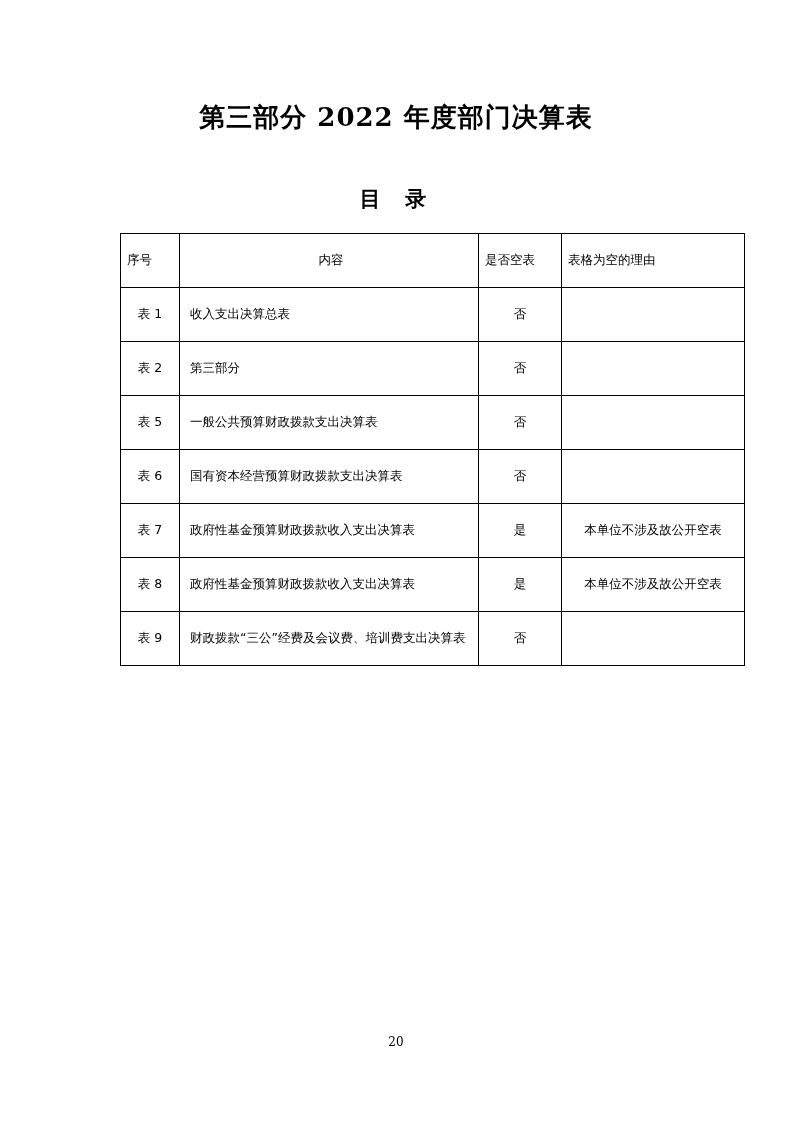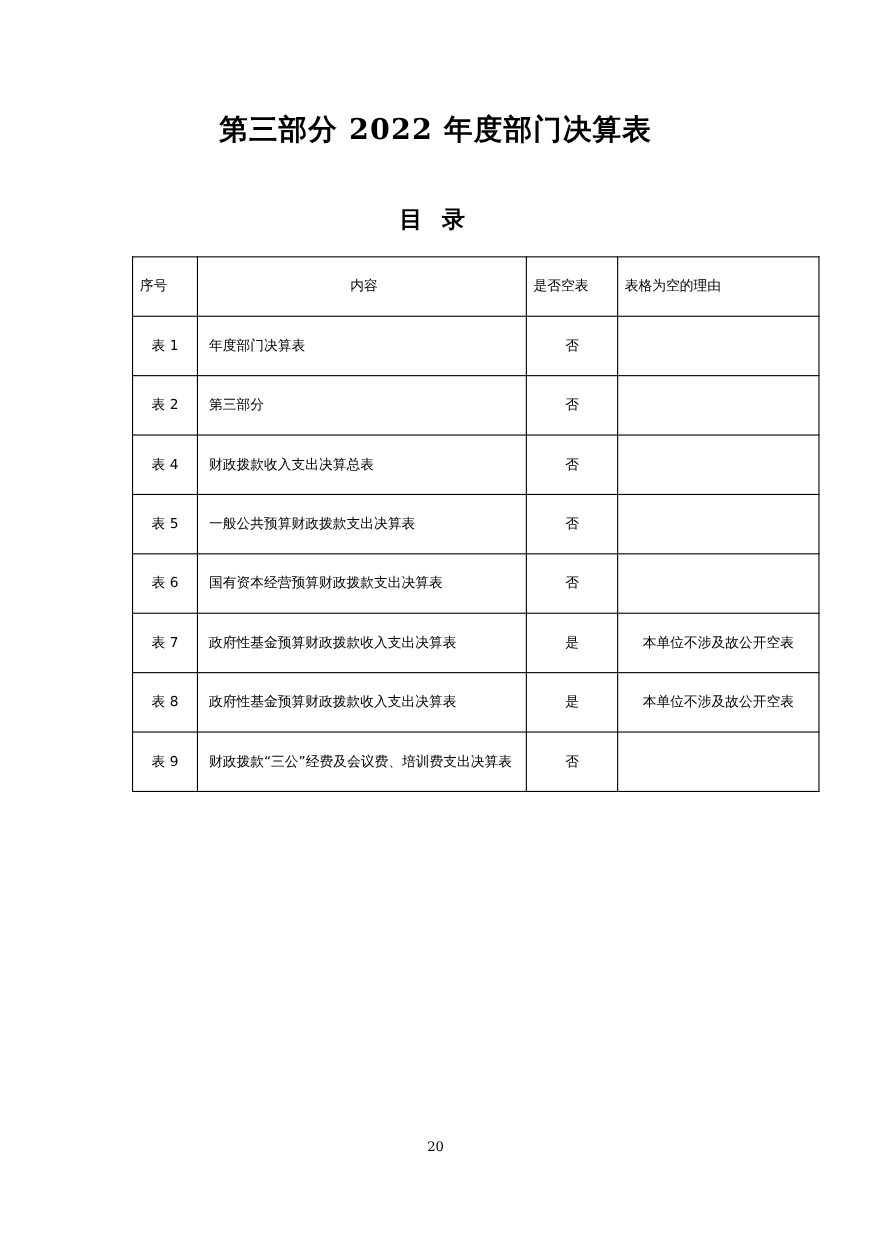--- a/index.html
+++ b/index.html
@@ -33,21 +33,21 @@
   }
   .toc-heading {
     position: absolute;
     top: 185px;
     left: 0;
     width: 792px;
     text-align: center;
     font-size: 21px;
     font-weight: bold;
     letter-spacing: 6px;
-    font-family: Liberation Sans, sans-serif;
+    font-family: Liberation Mono, monospace;
   }
   table.toc {
     position: absolute;
     top: 233px;
     left: 120px;
     width: 568px;
     border-collapse: collapse;
     table-layout: fixed;
     font-family: "DejaVu Sans", "Liberation Sans", sans-serif;
   }
@@ -95,33 +95,27 @@
       <tr>
         <th class="col-no">序号</th>
         <th class="col-name" style="text-align:center;">内容</th>
         <th class="col-empty">是否空表</th>
         <th class="col-reason">表格为空的理由</th>
       </tr>
     </thead>
     <tbody>
       <tr>
         <td class="col-no">表 1</td>
-        <td class="col-name">年度部门决算表</td>
+        <td class="col-name">收入支出决算总表</td>
         <td class="col-empty">否</td>
         <td class="col-reason"></td>
       </tr>
       <tr>
         <td class="col-no">表 2</td>
         <td class="col-name">第三部分</td>
-        <td class="col-empty">否</td>
-        <td class="col-reason"></td>
-      </tr>
-      <tr>
-        <td class="col-no">表 4</td>
-        <td class="col-name">财政拨款收入支出决算总表</td>
         <td class="col-empty">否</td>
         <td class="col-reason"></td>
       </tr>
       <tr>
         <td class="col-no">表 5</td>
         <td class="col-name">一般公共预算财政拨款支出决算表</td>
         <td class="col-empty">否</td>
         <td class="col-reason"></td>
       </tr>
       <tr>

